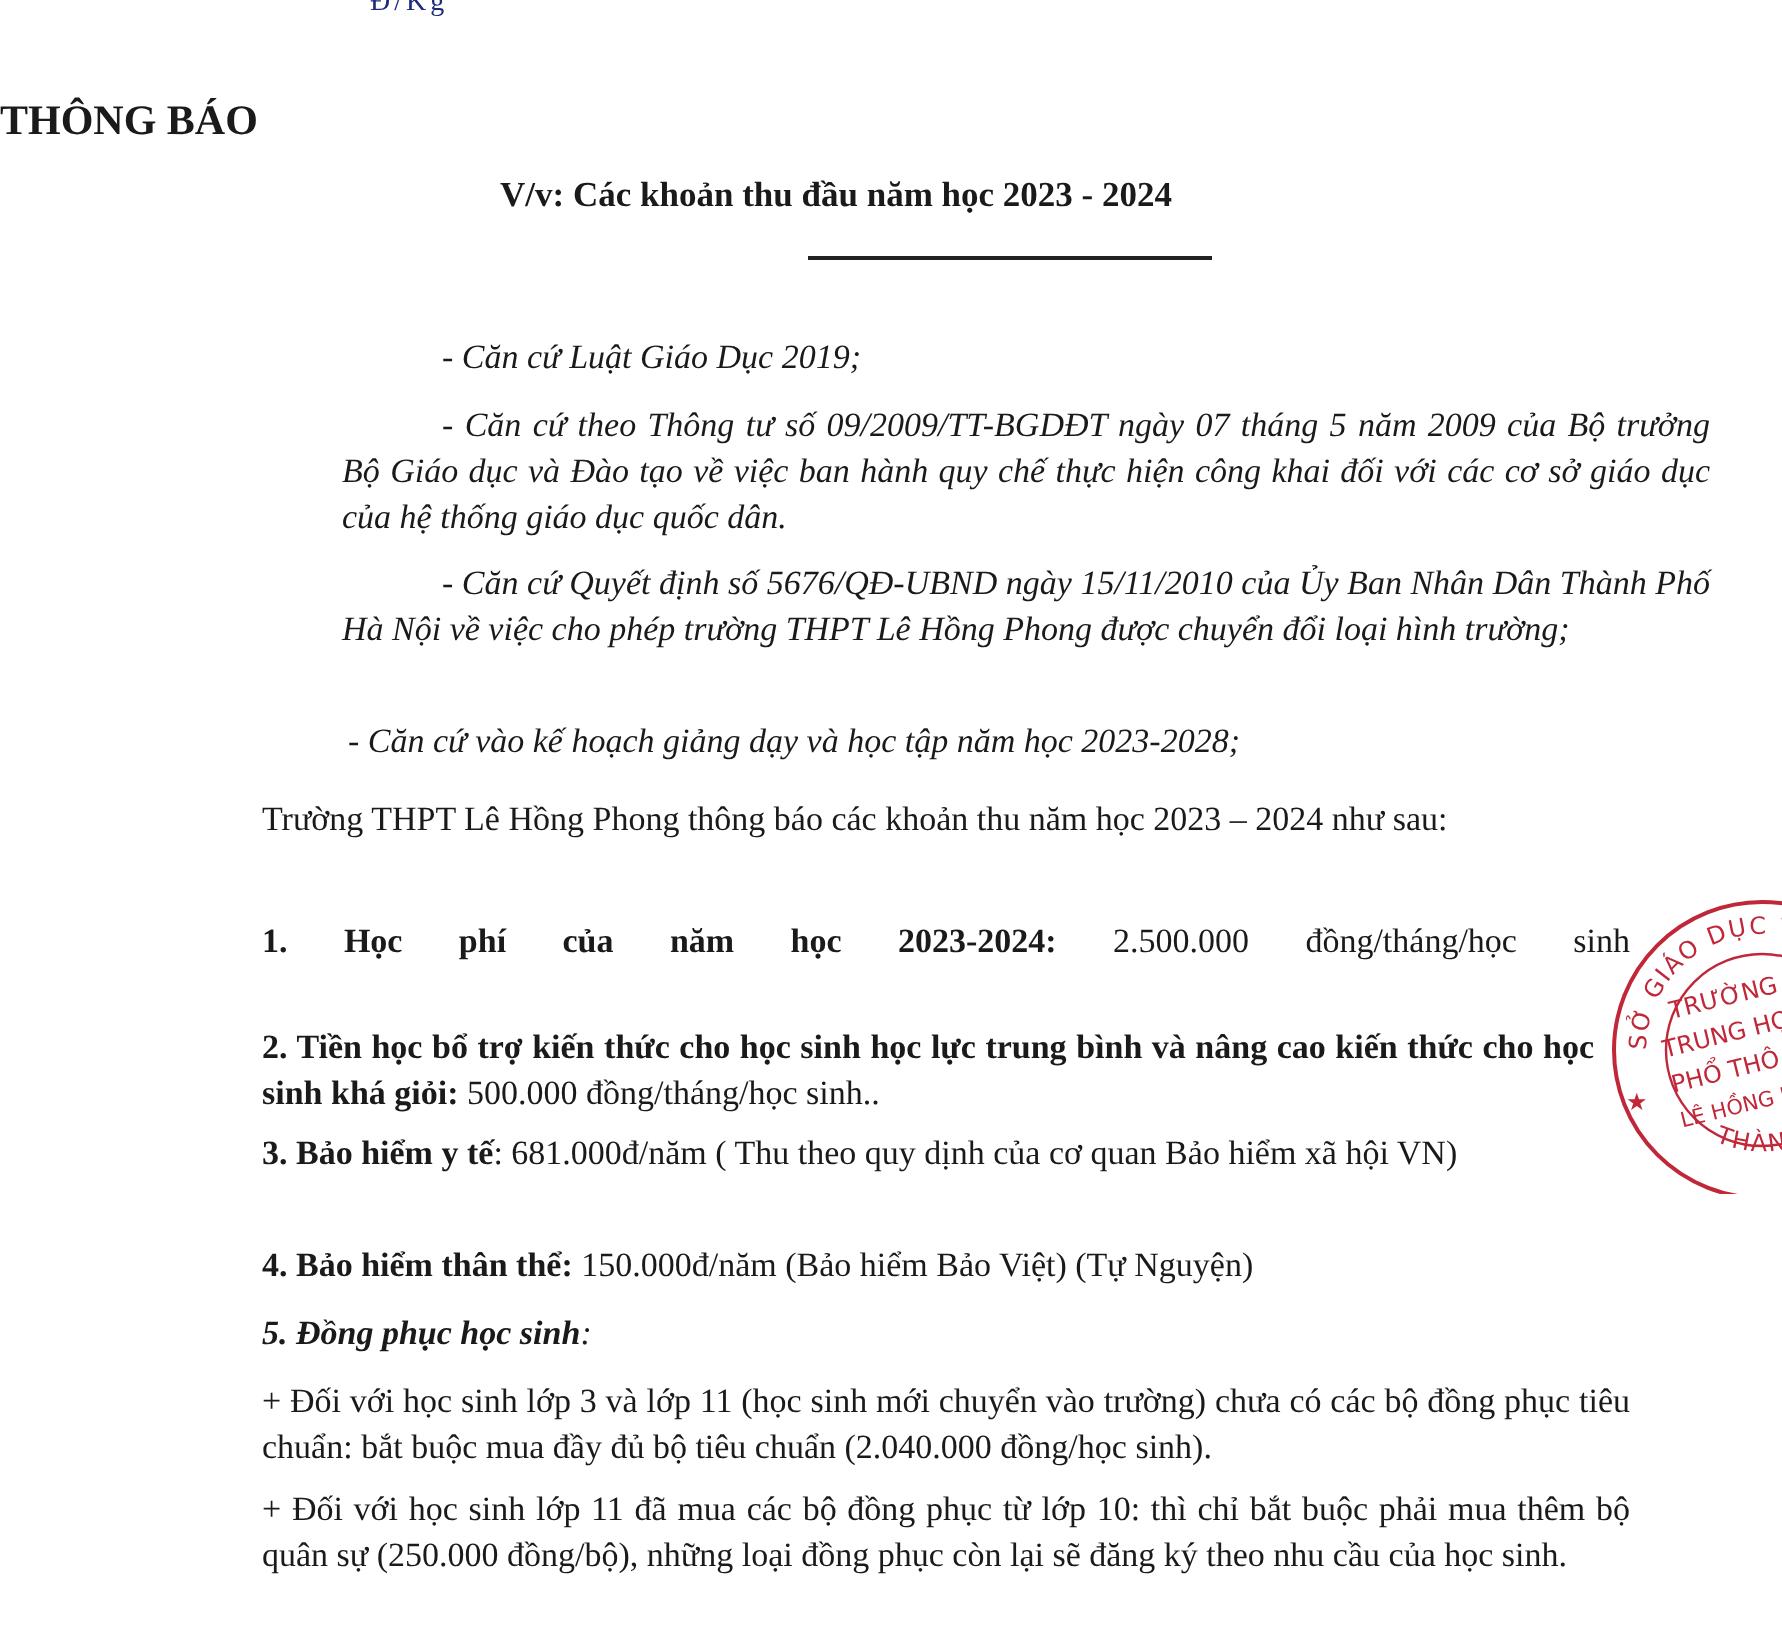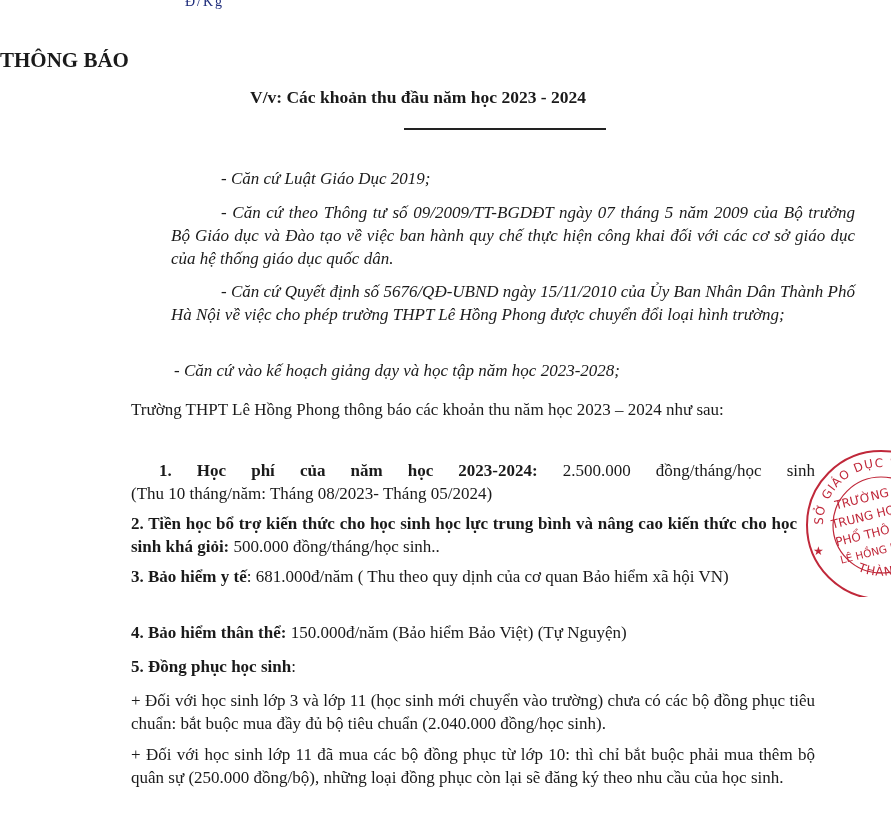--- a/index.html
+++ b/index.html
@@ -48,39 +48,38 @@
 <div class="rule"></div>
 
 <div class="para italic indent" style="top:167px;">- Căn cứ Luật Giáo Dục 2019;</div>
 <div class="para italic indent" style="top:201px;">- Căn cứ theo Thông tư số 09/2009/TT-BGDĐT ngày 07 tháng 5 năm 2009 của Bộ trưởng Bộ Giáo dục và Đào tạo về việc ban hành quy chế thực hiện công khai đối với các cơ sở giáo dục của hệ thống giáo dục quốc dân.</div>
 <div class="para italic indent" style="top:280px;">- Căn cứ Quyết định số 5676/QĐ-UBND ngày 15/11/2010 của Ủy Ban Nhân Dân Thành Phố Hà Nội về việc cho phép trường THPT Lê Hồng Phong được chuyển đổi loại hình trường;</div>
 <div class="para italic indent2" style="top:359px;">- Căn cứ vào kế hoạch giảng dạy và học tập năm học 2023-2028;</div>
 
 <div class="para" style="top:396px; line-height:28px;">Trường THPT Lê Hồng Phong thông báo các khoản thu năm học 2023 – 2024 như sau:</div>
 
 <div class="para" style="top:459px;">
-  <div class="justify-last" style="word-spacing:6px;margin-left:28px;">
+  <div class="justify-last" style="word-spacing:6px;">
     <span class="b">1. Học phí của năm học 2023-2024:</span><span> 2.500.000 đồng/tháng/học sinh</span>
   </div>
-  <div>(Thu 10 tháng/năm: Tháng 08/2023- Tháng 05/2024)</div>
 </div>
 
 <div class="para" style="top:512px; width:666px;">
   <span class="b">2. Tiền học bổ trợ kiến thức cho học sinh học lực trung bình và nâng cao kiến thức cho học sinh khá giỏi:</span><span> 500.000 đồng/tháng/học sinh..</span>
 </div>
 
 <div class="para" style="top:565px; width:672px;">
   <span class="b">3. Bảo hiểm y tế</span><span>: 681.000đ/năm ( Thu theo quy dịnh của cơ quan Bảo hiểm xã hội VN)</span>
 </div>
 
 <div class="para" style="top:621px;">
   <span class="b">4. Bảo hiểm thân thể:</span><span> 150.000đ/năm (Bảo hiểm Bảo Việt) (Tự Nguyện)</span>
 </div>
 
-<div class="para" style="top:655px;">
+<div class="para" style="top:655px;font-style:italic;">
   <span class="b">5. Đồng phục học sinh</span><span>:</span>
 </div>
 
 <div class="para" style="top:689px;">+ Đối với học sinh lớp 3 và lớp 11 (học sinh mới chuyển vào trường) chưa có các bộ đồng phục tiêu chuẩn: bắt buộc mua đầy đủ bộ tiêu chuẩn (2.040.000 đồng/học sinh).</div>
 <div class="para" style="top:743px;font-family:Liberation Serif, serif;">+ Đối với học sinh lớp 11 đã mua các bộ đồng phục từ lớp 10: thì chỉ bắt buộc phải mua thêm bộ quân sự (250.000 đồng/bộ), những loại đồng phục còn lại sẽ đăng ký theo nhu cầu của học sinh.</div>
 
 <svg class="stamp" viewBox="0 0 150 150">
   <defs>
     <path id="arcTop" d="M 20,78 A 58,58 0 0,1 136,78"></path>
     <path id="arcBot" d="M 28,100 A 58,58 0 0,0 128,100"></path>

